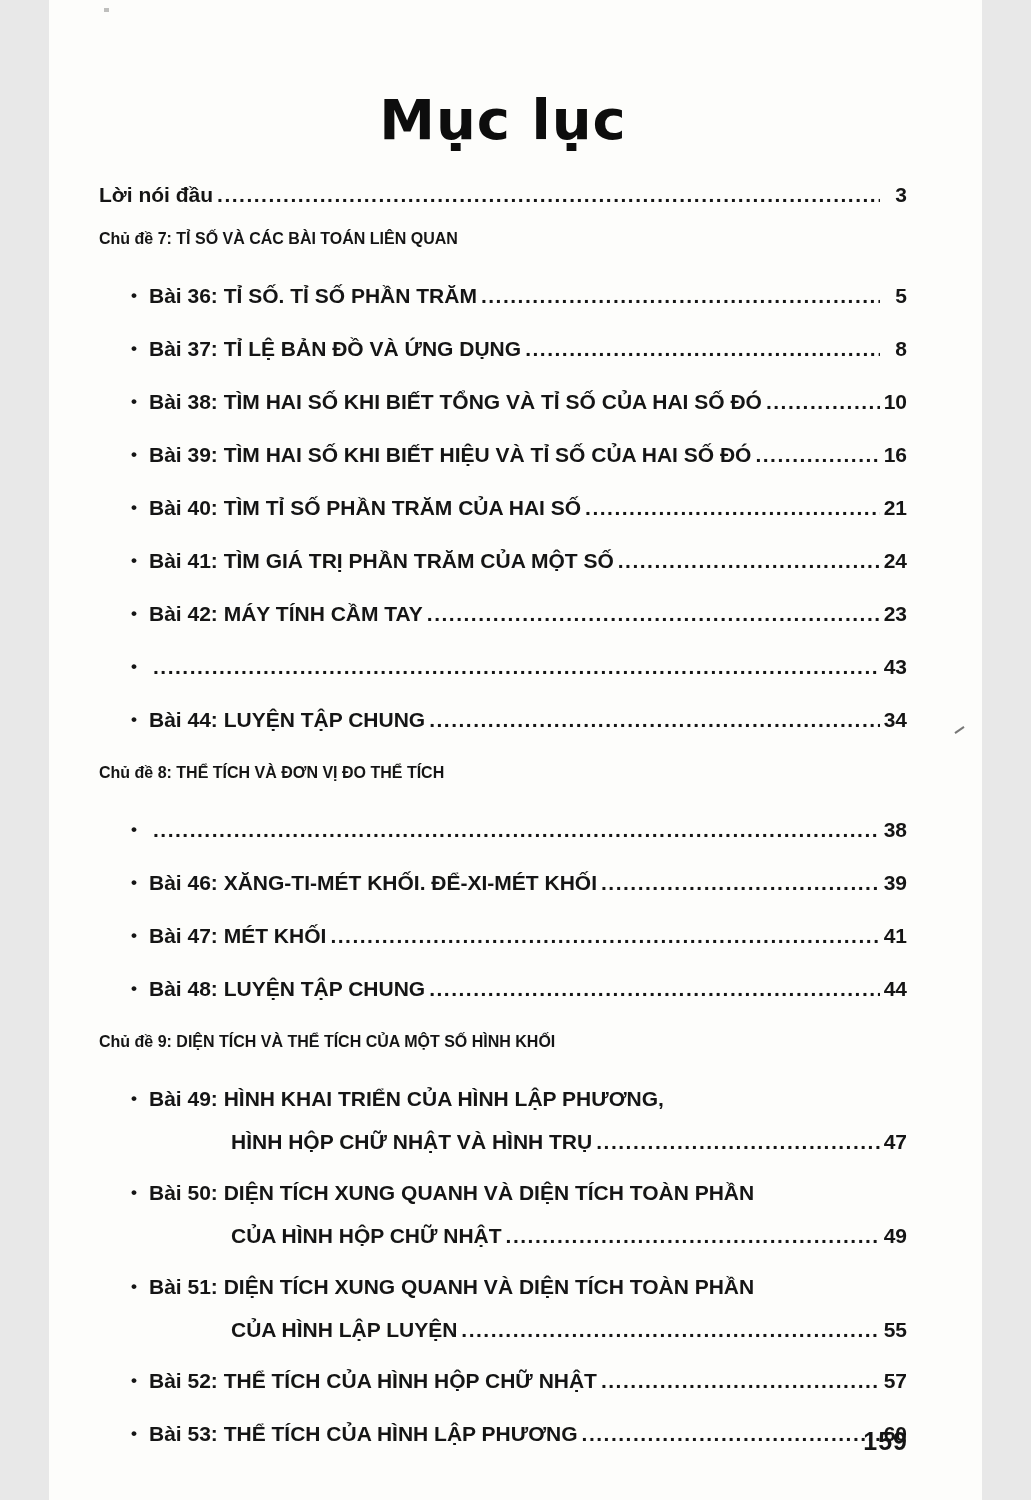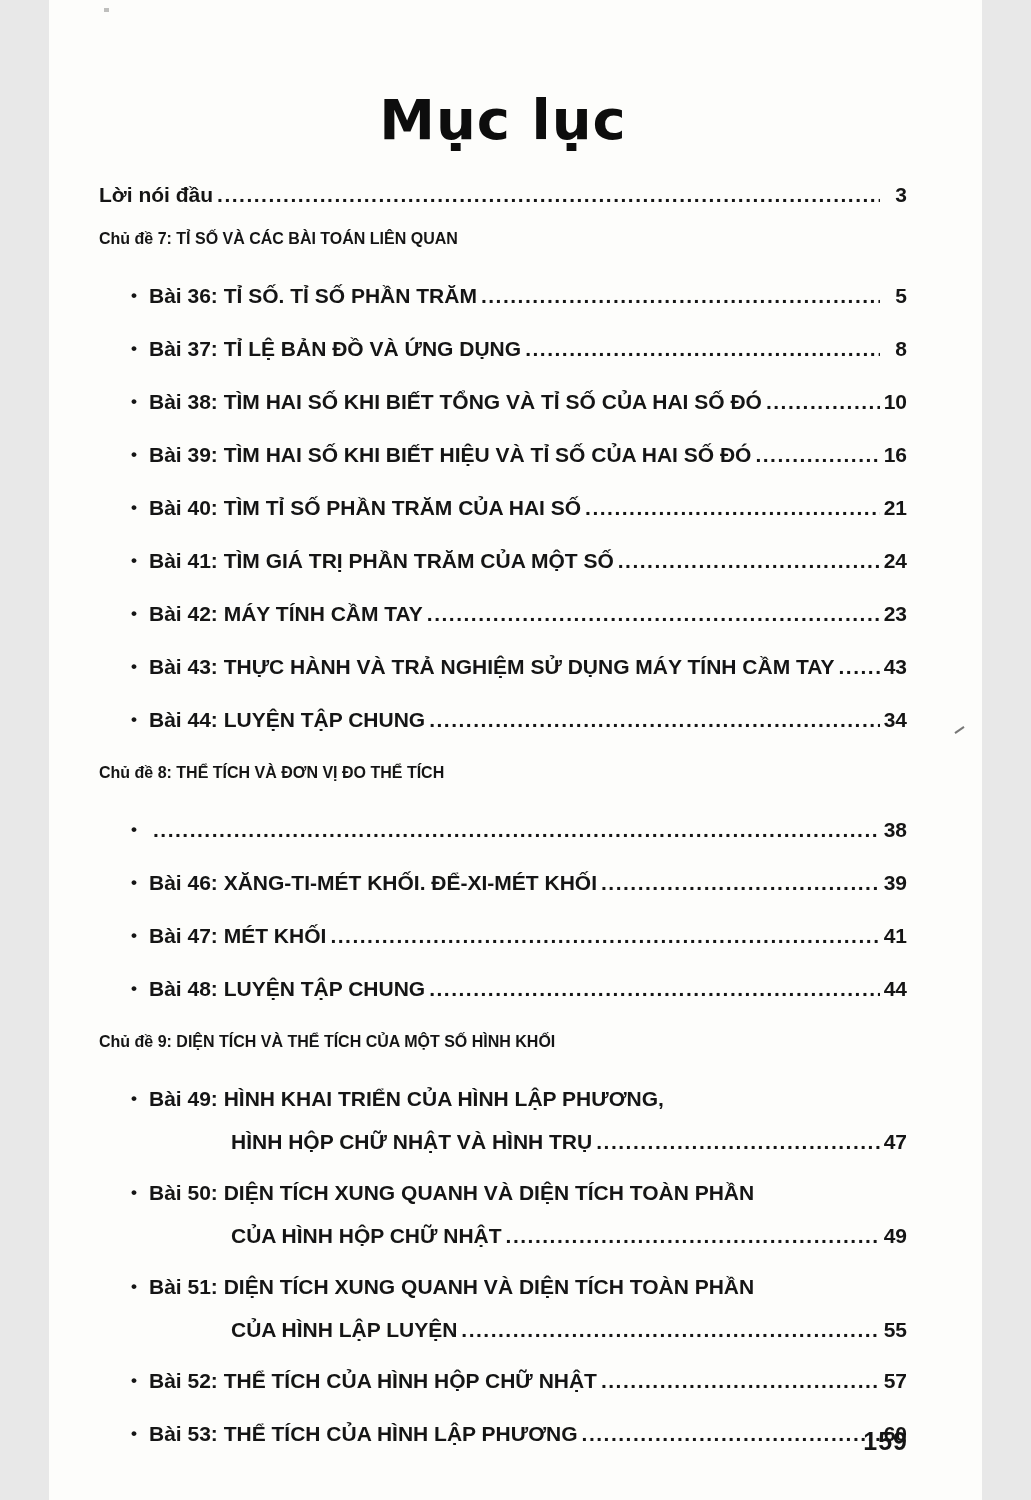--- a/index.html
+++ b/index.html
@@ -157,21 +157,20 @@
           <div class="line1">
             <span class="bullet">•</span>
             <span class="etext">Bài 42: MÁY TÍNH CẦM TAY</span>
             <span class="dots"></span>
             <span class="pageno">23</span>
           </div>
         </div>
         <div class="entry">
           <div class="line1">
             <span class="bullet">•</span>
-            <span class="etext">Bài 43: THỰC HÀNH VÀ TRẢ NGHIỆM SỬ DỤNG MÁY TÍNH CẦM TAY</span>
             <span class="dots"></span>
             <span class="pageno">43</span>
           </div>
         </div>
         <div class="entry">
           <div class="line1">
             <span class="bullet">•</span>
             <span class="etext">Bài 44: LUYỆN TẬP CHUNG</span>
             <span class="dots"></span>
             <span class="pageno">34</span>

